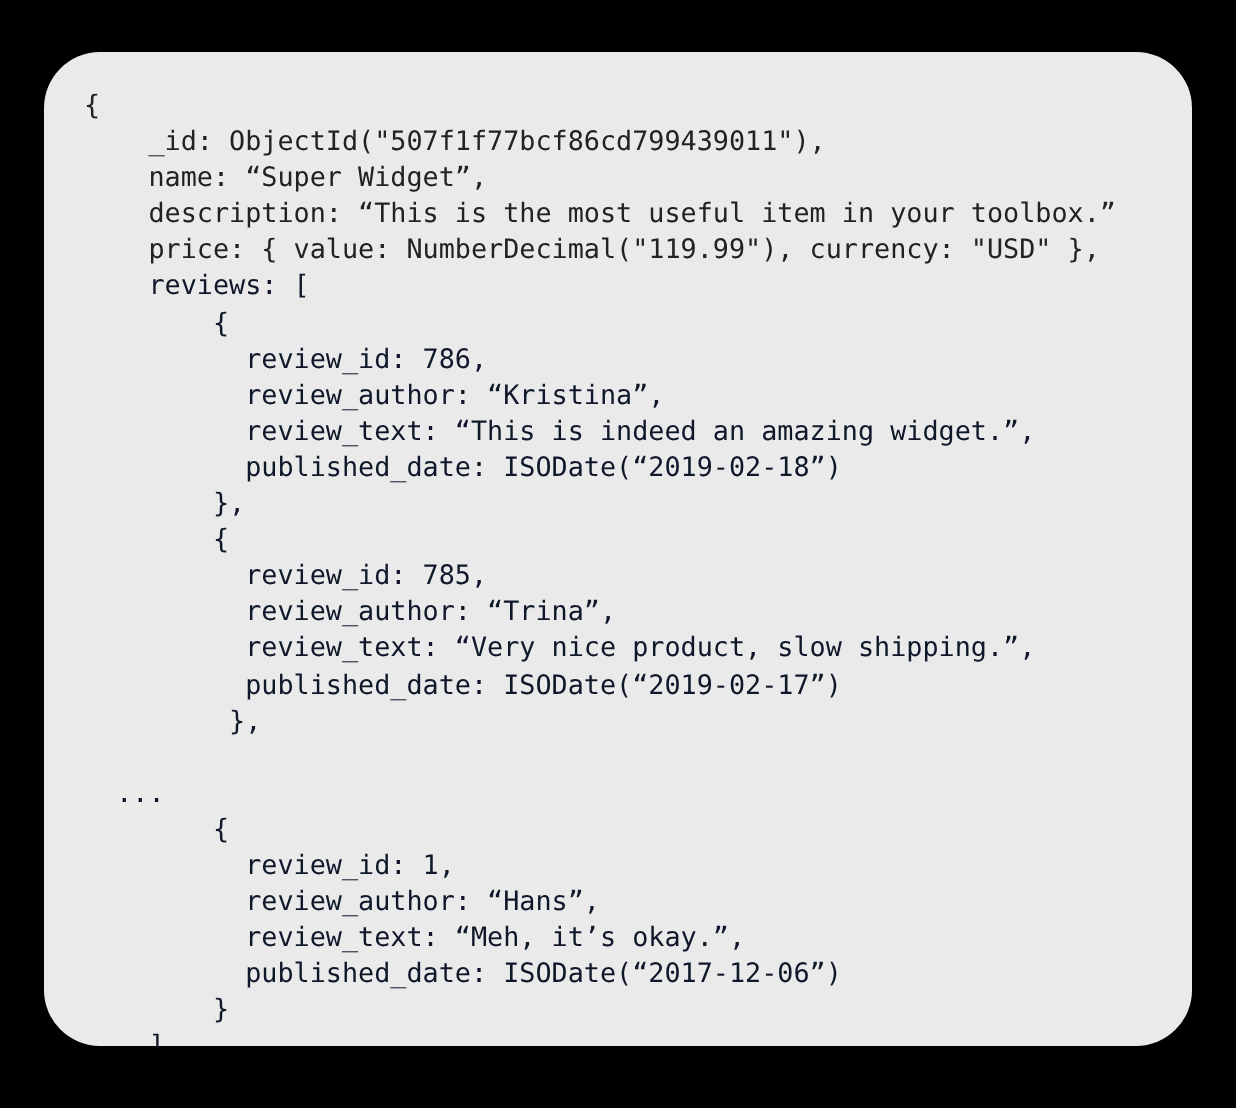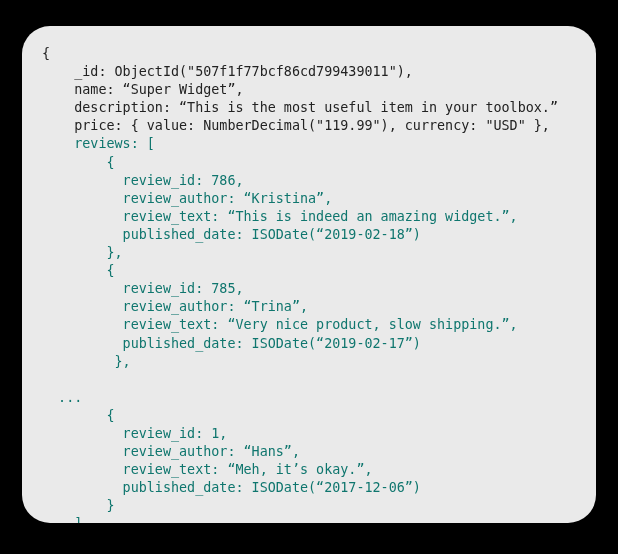--- a/index.html
+++ b/index.html
@@ -36,21 +36,21 @@
     white-space: pre;
     color: #222222;
     letter-spacing: 0px;
   }
   .ln {
     display: block;
     white-space: pre;
     min-height: 18.1px;
   }
   .blue {
-    color: #0f766e;
+    color: #0f172a;
   }
   .dark {
     color: #222222;
   }
 </style>
 </head>
 <body>
 
 <div id="card">
   <pre id="code"><span class="ln dark">{</span><span class="ln dark">    _id: ObjectId("507f1f77bcf86cd799439011"),</span><span class="ln dark">    name: “Super Widget”,</span><span class="ln dark">    description: “This is the most useful item in your toolbox.”</span><span class="ln dark">    price: { value: NumberDecimal("119.99"), currency: "USD" },</span><span class="ln blue">    reviews: [</span><span class="ln blue">        {</span><span class="ln blue">          review_id: 786,</span><span class="ln blue">          review_author: “Kristina”,</span><span class="ln blue">          review_text: “This is indeed an amazing widget.”,</span><span class="ln blue">          published_date: ISODate(“2019-02-18”)</span><span class="ln blue">        },</span><span class="ln blue">        {</span><span class="ln blue">          review_id: 785,</span><span class="ln blue">          review_author: “Trina”,</span><span class="ln blue">          review_text: “Very nice product, slow shipping.”,</span><span class="ln blue">          published_date: ISODate(“2019-02-17”)</span><span class="ln blue">         },</span><span class="ln blue"></span><span class="ln blue">  ...</span><span class="ln blue">        {</span><span class="ln blue">          review_id: 1,</span><span class="ln blue">          review_author: “Hans”,</span><span class="ln blue">          review_text: “Meh, it’s okay.”,</span><span class="ln blue">          published_date: ISODate(“2017-12-06”)</span><span class="ln blue">        }</span><span class="ln blue">    ]</span></pre>

